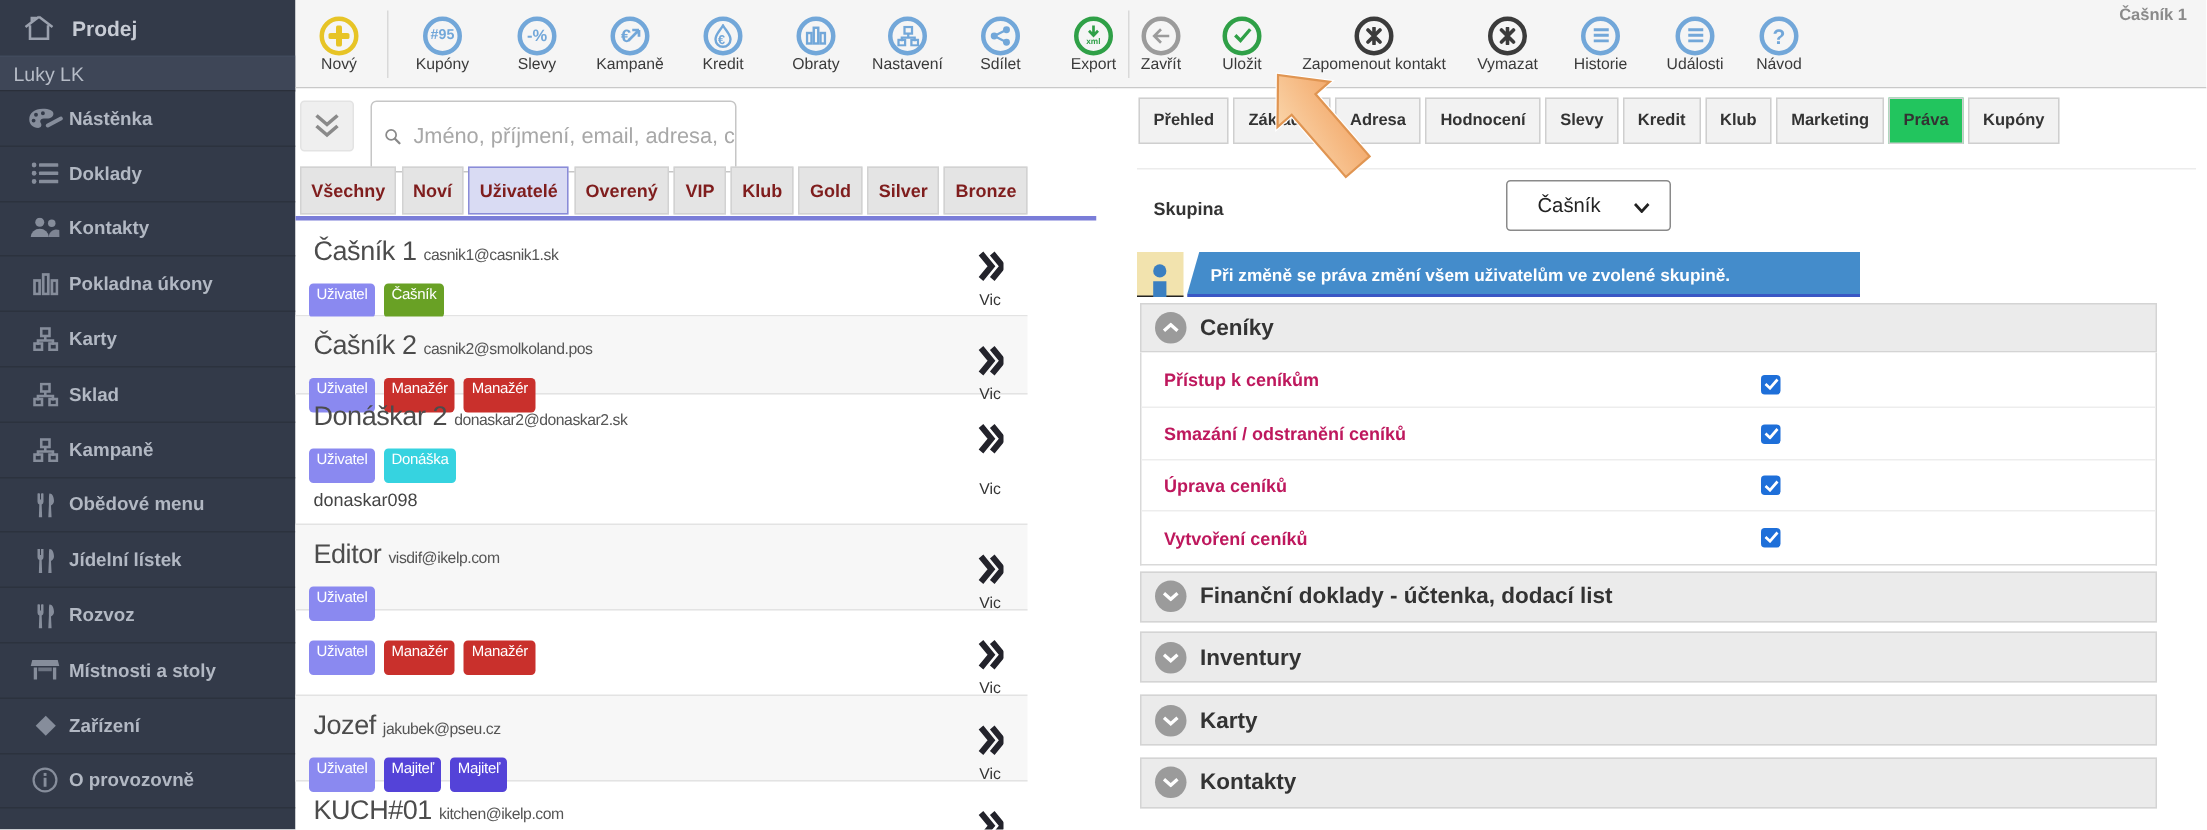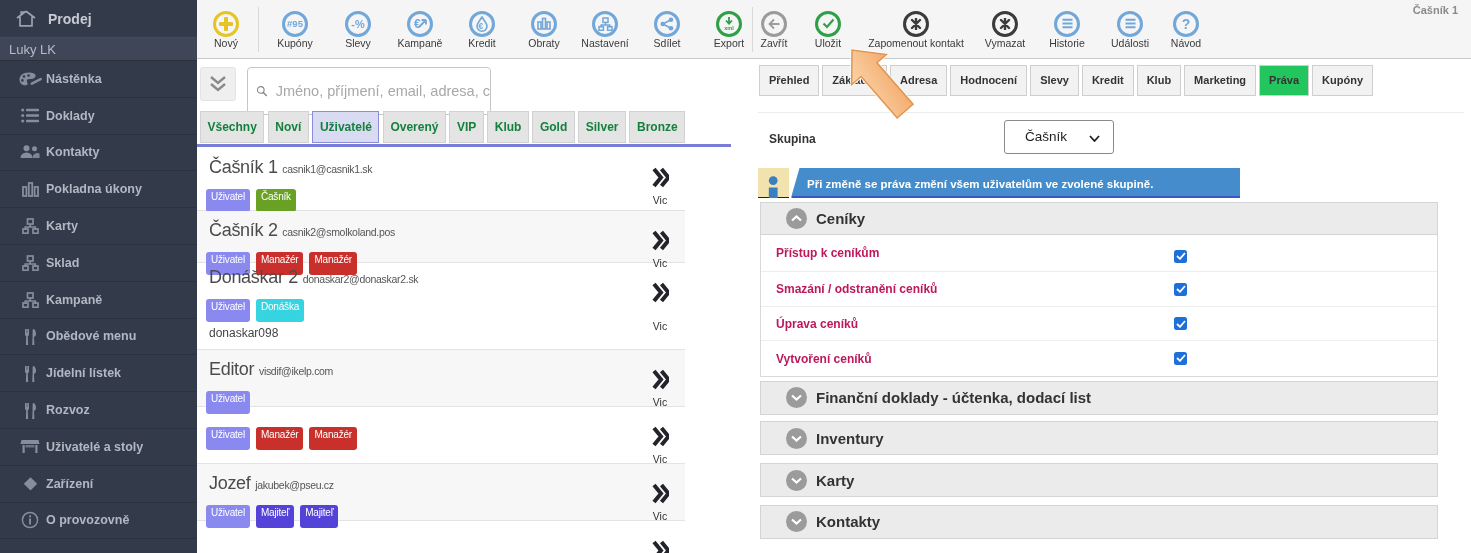--- a/index.html
+++ b/index.html
@@ -22,21 +22,21 @@
 .tbtn .lbl { margin-top:0px; font-size:10.5px; color:#3a3a3a; white-space:nowrap; }
 .tdiv { position:absolute; top:7px; width:1px; height:45px; background:#d9d9d9; }
 #cas1 { position:absolute; right:13px; top:4px; font-size:11px; font-weight:bold; color:#8a8a8a; }
 
 
 #leftpanel { position:absolute; left:197px; top:59px; width:534px; height:494px; background:#fff; }
 #expandbtn { position:absolute; left:3px; top:8px; width:36px; height:34px; background:#efefef; border:1px solid #e3e3e3; border-radius:3px; display:flex; align-items:center; justify-content:center; }
 #searchbox { position:absolute; left:50px; top:8px; width:244px; height:48px; background:#fff; border:1px solid #c6c6c6; border-radius:4px; display:flex; align-items:center; overflow:hidden; }
 #searchbox .ph { color:#a8a8a8; font-size:14.5px; white-space:nowrap; margin-left:8px; }
 #ftabs { position:absolute; left:0px; top:52px; height:32px; white-space:nowrap; }
-.ftab { display:inline-block; vertical-align:top; height:32px; line-height:30px; background:#e4e4e4; border:1px solid #d2d2d2; margin-left:3.5px; padding:0 6.5px; font-weight:bold; font-size:12px; color:#15803d; }
+.ftab { display:inline-block; vertical-align:top; height:32px; line-height:30px; background:#e4e4e4; border:1px solid #d2d2d2; margin-left:3.5px; padding:0 6.5px; font-weight:bold; font-size:12px; color:#7f1d1d; }
 .ftab.first { margin-left:3px; }
 .ftab.act { background:#d9dbf3; border:1px solid #8a8cd8; }
 #funderline { position:absolute; left:0; top:84.5px; width:534px; height:3px; background:#7a7dd8; }
 
 #rows { position:absolute; left:0; top:88.5px; width:534px; }
 .crow { position:relative; width:488px; border-bottom:1px solid #e3e3e3; padding:9px 0 0 9px; }
 .crow.g { background:#f7f7f7; }
 .cname { font-size:18px; color:#4c4c4c; white-space:nowrap; margin-left:3px; letter-spacing:-0.3px; }
 .cname small { font-size:10.5px; color:#555; font-weight:normal; }
 .cbadges { margin-top:8px; padding-bottom:9px; }
@@ -58,21 +58,21 @@
 .rtab { display:inline-block; height:31px; line-height:29px; background:#f2f2f2; border:1px solid #cfcfcf; margin-right:3px; padding:0 9px; font-weight:bold; font-size:11px; color:#333; }
 .rtab.act { background:#22c55e; }
 #rline { position:absolute; left:27px; top:52.5px; width:706px; height:1px; background:#ececec; }
 #sklabel { position:absolute; left:38px; top:73px; font-weight:bold; font-size:12px; color:#333; }
 #skselect { position:absolute; left:273px; top:61px; width:110px; height:34px; border:1px solid #8a8a8a; border-radius:3px; background:#fff; }
 #skselect .val { position:absolute; left:20px; top:8px; font-size:13.5px; color:#222; }
 #infobar { position:absolute; left:27px; top:109px; width:455px; height:30px; }
 #infoicon { position:absolute; left:0; top:0; width:31px; height:30px; background:#f2e3ae; border-bottom:1.5px solid #222; }
 #infoblue { position:absolute; left:31px; top:0; width:482px; height:30px; }
 .accord { position:absolute; left:29px; width:678px; }
-.acc-head { height:33px; background:#ebebeb; border:1px solid #d4d4d4; display:flex; align-items:center;padding-left:16px; }
+.acc-head { height:33px; background:#ebebeb; border:1px solid #d4d4d4; display:flex; align-items:center; }
 .acc-head .circ { width:21px; height:21px; border-radius:50%; background:#9b9b9b; margin-left:9px; display:flex; align-items:center; justify-content:center; }
 .acc-head .t { font-weight:bold; font-size:15px; color:#333; margin-left:9px; }
 .acc-body { border:1px solid #d9d9d9; border-top:none; background:#fff; }
 .accord.col .acc-head { height:34px; }
 .acc-row { height:34.7px; border-bottom:1px solid #ededed; position:relative; display:flex; align-items:center; }
 .acc-row:last-child { border-bottom:none; }
 .acc-row .t { font-weight:bold; font-size:12px; color:#be185d; margin-left:15px; }
 .cbx { position:absolute; left:413px; top:10.5px; width:13px; height:13px; background:#1e6fd9; border-radius:2.5px; display:flex; align-items:center; justify-content:center; }
 
 #arrowcur { position:absolute; left:795px; top:40px; pointer-events:none; z-index:50; }
@@ -218,21 +218,21 @@
         <span class="ic">
           <svg width="20" height="15" viewBox="0 0 20 15">
             <g fill="#868d9b">
               <path d="M1.5 1 h17 l1 4 h-19 z"></path>
               <rect x="2.5" y="6" width="2.2" height="8"></rect>
               <rect x="15.3" y="6" width="2.2" height="8"></rect>
               <rect x="5.5" y="6" width="9" height="2.5" opacity="0.7"></rect>
             </g>
           </svg>
         </span>
-        <span class="txt">Uživatelé a stoly</span>
+        <span class="txt">Místnosti a stoly</span>
       </div>
   <div class="sb-item">
         <span class="ic">
           <svg width="17" height="17" viewBox="0 0 17 17">
             <rect x="4" y="4" width="9.5" height="9.5" transform="rotate(45 8.5 8.5)" fill="#868d9b"></rect>
           </svg>
         </span>
         <span class="txt">Zařízení</span>
       </div>
   <div class="sb-item">
@@ -478,20 +478,21 @@
       <div class="cmore">
             <div class="chev">
               <svg width="17" height="21" viewBox="0 0 17 21">
                 <path d="M2 2 L9 10.5 L2 19 M9.5 2 L16.5 10.5 L9.5 19" stroke="#23232b" stroke-width="4" fill="none"></path>
               </svg>
             </div>
             <div class="vic">Vic</div>
           </div>
     </div>
     <div class="crow" style="height:32px; border-bottom:none;">
+      <div class="cname">KUCH#01 <small>kitchen@ikelp.com</small></div>
       <div class="cmore">
             <div class="chev">
               <svg width="17" height="21" viewBox="0 0 17 21">
                 <path d="M2 2 L9 10.5 L2 19 M9.5 2 L16.5 10.5 L9.5 19" stroke="#23232b" stroke-width="4" fill="none"></path>
               </svg>
             </div>
           </div>
     </div>
   </div>
 </div>

